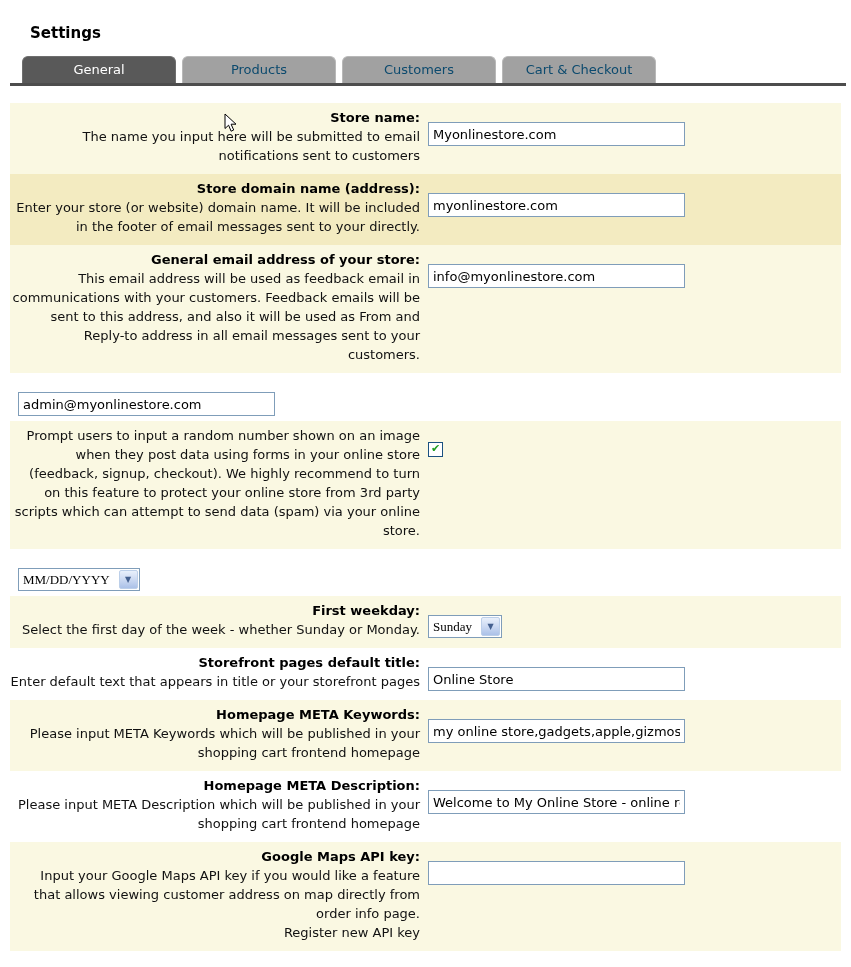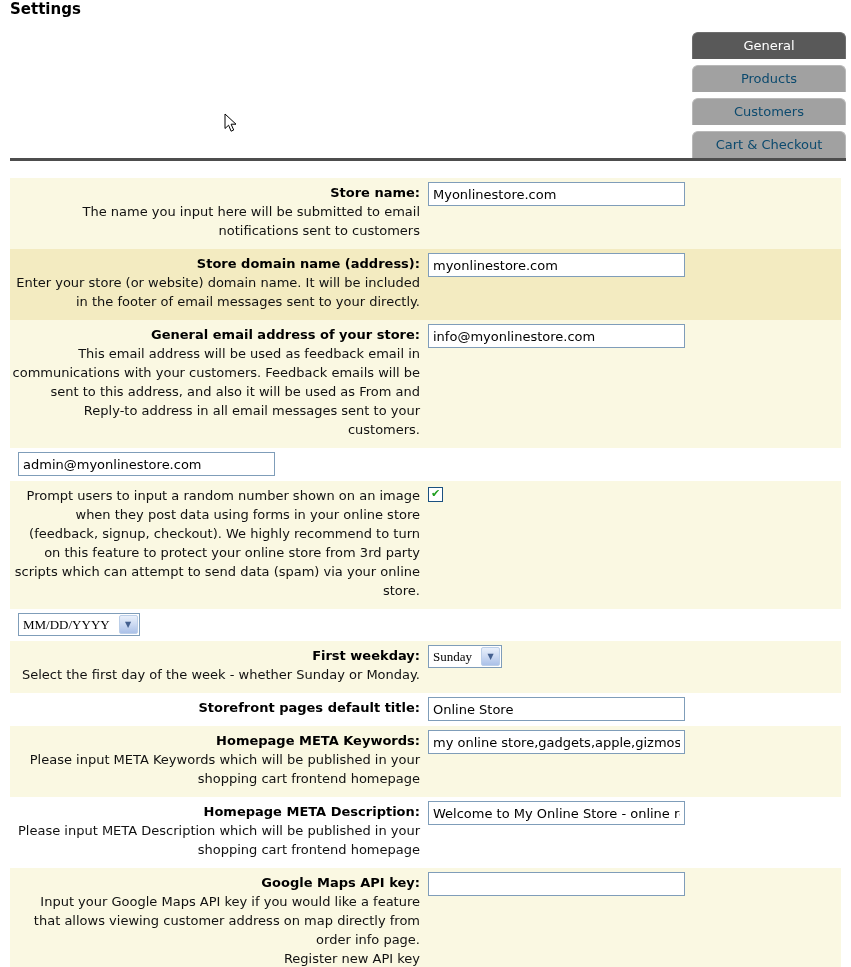--- a/index.html
+++ b/index.html
@@ -2,30 +2,29 @@
 <html><head>
 <meta charset="utf-8">
 <style>
   html,body { margin:0; padding:0; }
   body {
     width:851px; height:967px; position:relative; overflow:hidden;
     background:#ffffff; color:#000;
     font-family:"DejaVu Sans","Liberation Sans",sans-serif;
     font-size:13px;
   }
-  .page-title { font-size:15px; font-weight:bold; padding:0 0 0 10px; letter-spacing:0; }
+  .page-title { font-size:15px; font-weight:bold; padding:24px 0 0 10px; letter-spacing:0;margin-left:20px; }
 
   
   .tabbar {
     margin:14px 5px 0 10px;
     display:flex; gap:6px;
     padding-left:12px;
     border-bottom:3px solid #4d4d4d;
     align-items:flex-end;
-    flex-direction:column;
   }
   .tab {
     width:152px; text-align:center;
     padding:5px 0 6px 0;
     font-size:13px;
     background:#a1a1a1; color:#0c4a6e;
     border:1px solid #b8b8b8; border-bottom:none;
     border-radius:6px 6px 0 0;
     cursor:pointer; user-select:none;
   }
@@ -38,21 +37,21 @@
   .bg-highlight { background:#f3ebc1; }
   .bg-white     { background:#ffffff; }
   .labelcol {
     width:410px; flex:0 0 410px;
     text-align:right;
     padding:5px 0 9px 0;
     line-height:19px;
   }
   .labelcol .lbl { font-weight:bold; display:block; }
   .labelcol .desc { display:block; color:#111; }
-  .ctrlcol { padding:4px 0 5px 8px; }
+  .ctrlcol { padding:19px 0 5px 8px; }
 
   input.text {
     width:247px; border:1px solid #7f9db9; background:#fff;
     font:13px "DejaVu Sans","Liberation Sans",sans-serif;
     padding:3px 4px; height:16px; color:#000;
   }
 
   .xpselect {
     display:inline-flex; align-items:center;
     border:1px solid #7f9db9; background:#fff; height:21px;
@@ -154,20 +153,21 @@
       <div class="xpselect">
         <span class="val">Sunday</span>
         <span class="btn">▼</span>
       </div>
     </div>
   </div>
 
   <div class="row bg-white">
     <div class="labelcol">
       <span class="lbl">Storefront pages default title:</span>
+      <span class="desc">Enter default text that appears in title or your storefront pages</span>
     </div>
     <div class="ctrlcol">
       <input class="text" type="text" value="Online Store" style="">
     </div>
   </div>
 
   <div class="row bg-cream">
     <div class="labelcol">
       <span class="lbl">Homepage META Keywords:</span>
       <span class="desc">Please input META Keywords which will be published in your shopping cart frontend homepage</span>

